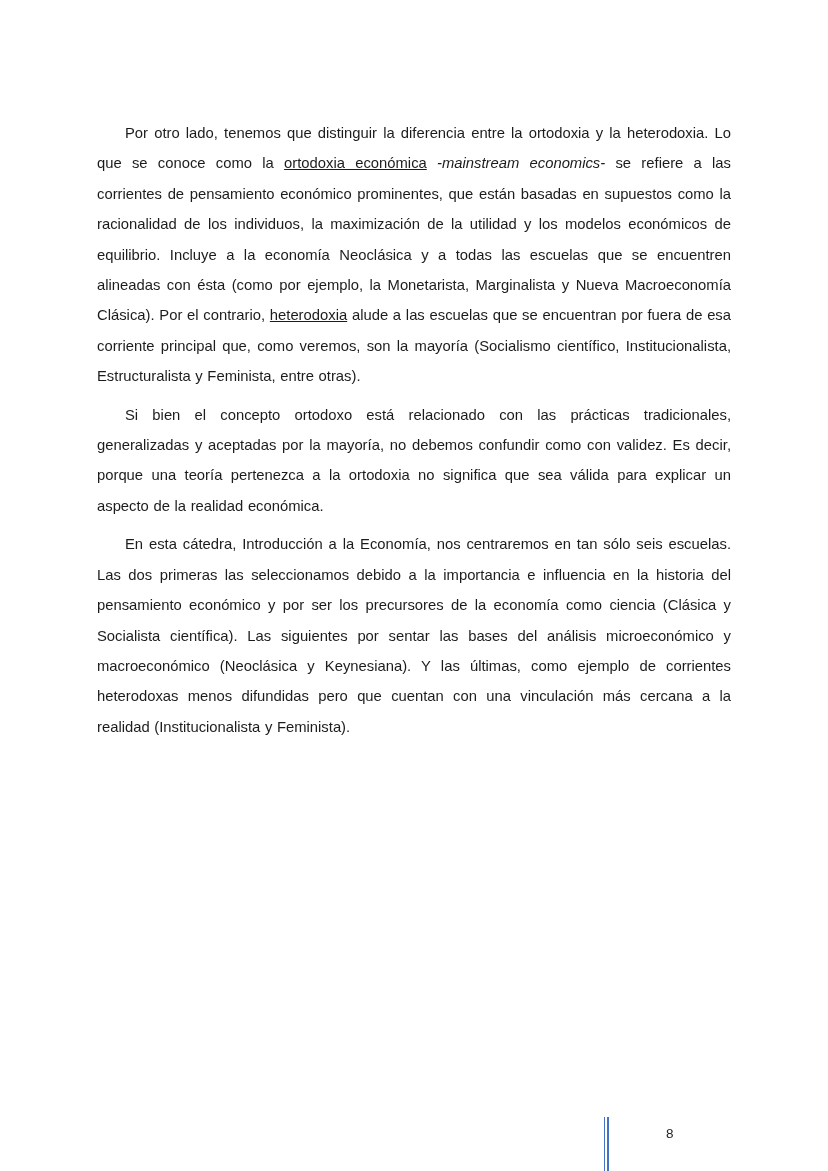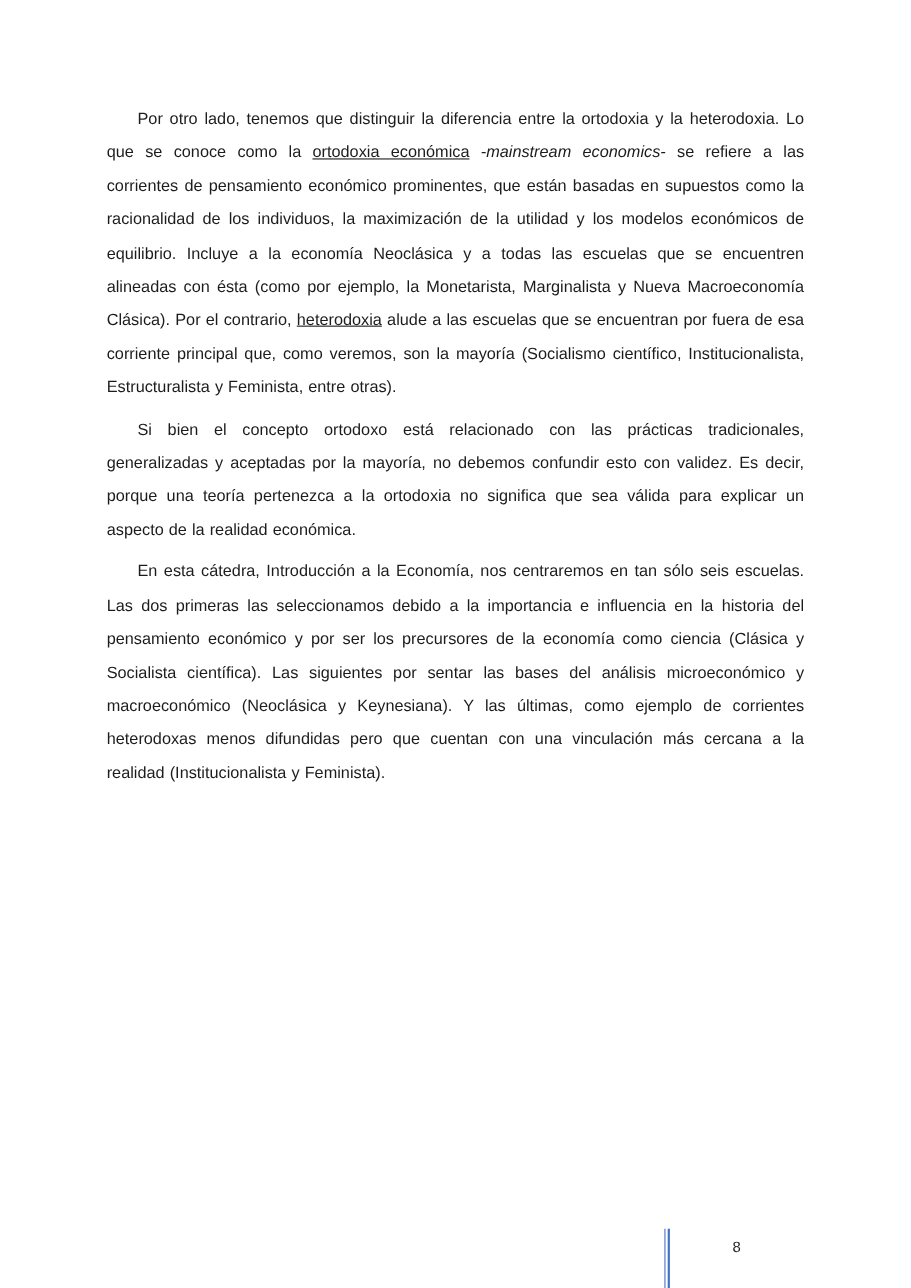--- a/index.html
+++ b/index.html
@@ -14,20 +14,21 @@
   .page {
     position: relative;
     width: 828px;
     height: 1171px;
     background: #ffffff;
     overflow: hidden;
     padding: 94px 97px 0 97px;
   }
   .body-text {
     color: var(--text);
+    margin-top: 24px;
   }
   p.para {
     font-size: 14.8px;
     line-height: 30.4px;
     text-align: justify;
     text-indent: 28px;
     color: var(--text);
     margin: 0 0 8px 0;
     word-spacing: 0.5px;
   }
@@ -59,21 +60,21 @@
 </style>
 </head>
 <body>
 
 <div class="page">
 
   <div class="body-text">
 
     <p class="para"><span>Por otro lado, tenemos que distinguir la diferencia entre la ortodoxia y la heterodoxia. Lo que se conoce como la </span><span class="u">ortodoxia económica</span><span class="i"> -mainstream economics- </span><span>se refiere a las corrientes de pensamiento económico prominentes, que están basadas en supuestos como la racionalidad de los individuos, la maximización de la utilidad y los modelos económicos de equilibrio. Incluye a la economía Neoclásica y a todas las escuelas que se encuentren alineadas con ésta (como por ejemplo, la Monetarista, Marginalista y Nueva Macroeconomía Clásica). Por el contrario, </span><span class="u">heterodoxia</span><span> alude a las escuelas que se encuentran por fuera de esa corriente principal que, como veremos, son la mayoría (Socialismo científico, Institucionalista, Estructuralista y Feminista, entre otras).</span></p>
 
-    <p class="para"><span>Si bien el concepto ortodoxo está relacionado con las prácticas tradicionales, generalizadas y aceptadas por la mayoría, no debemos confundir esto con validez. Es decir, porque una teoría pertenezca a la ortodoxia no significa que sea válida para explicar un aspecto de la realidad económica.</span></p>
+    <p class="para"><span>Si bien el concepto ortodoxo está relacionado con las prácticas tradicionales, generalizadas y aceptadas por la mayoría, no debemos confundir como con validez. Es decir, porque una teoría pertenezca a la ortodoxia no significa que sea válida para explicar un aspecto de la realidad económica.</span></p>
 
     <p class="para"><span>En esta cátedra, Introducción a la Economía, nos centraremos en tan sólo seis escuelas. Las dos primeras las seleccionamos debido a la importancia e influencia en la historia del pensamiento económico y por ser los precursores de la economía como ciencia (Clásica y Socialista científica). Las siguientes por sentar las bases del análisis microeconómico y macroeconómico (Neoclásica y Keynesiana). Y las últimas, como ejemplo de corrientes heterodoxas menos difundidas pero que cuentan con una vinculación más cercana a la realidad (Institucionalista y Feminista).</span></p>
 
   </div>
 
   <div class="page-footer">
     <div class="footer-accent-rule"></div>
     <div class="page-number">8</div>
   </div>
 

